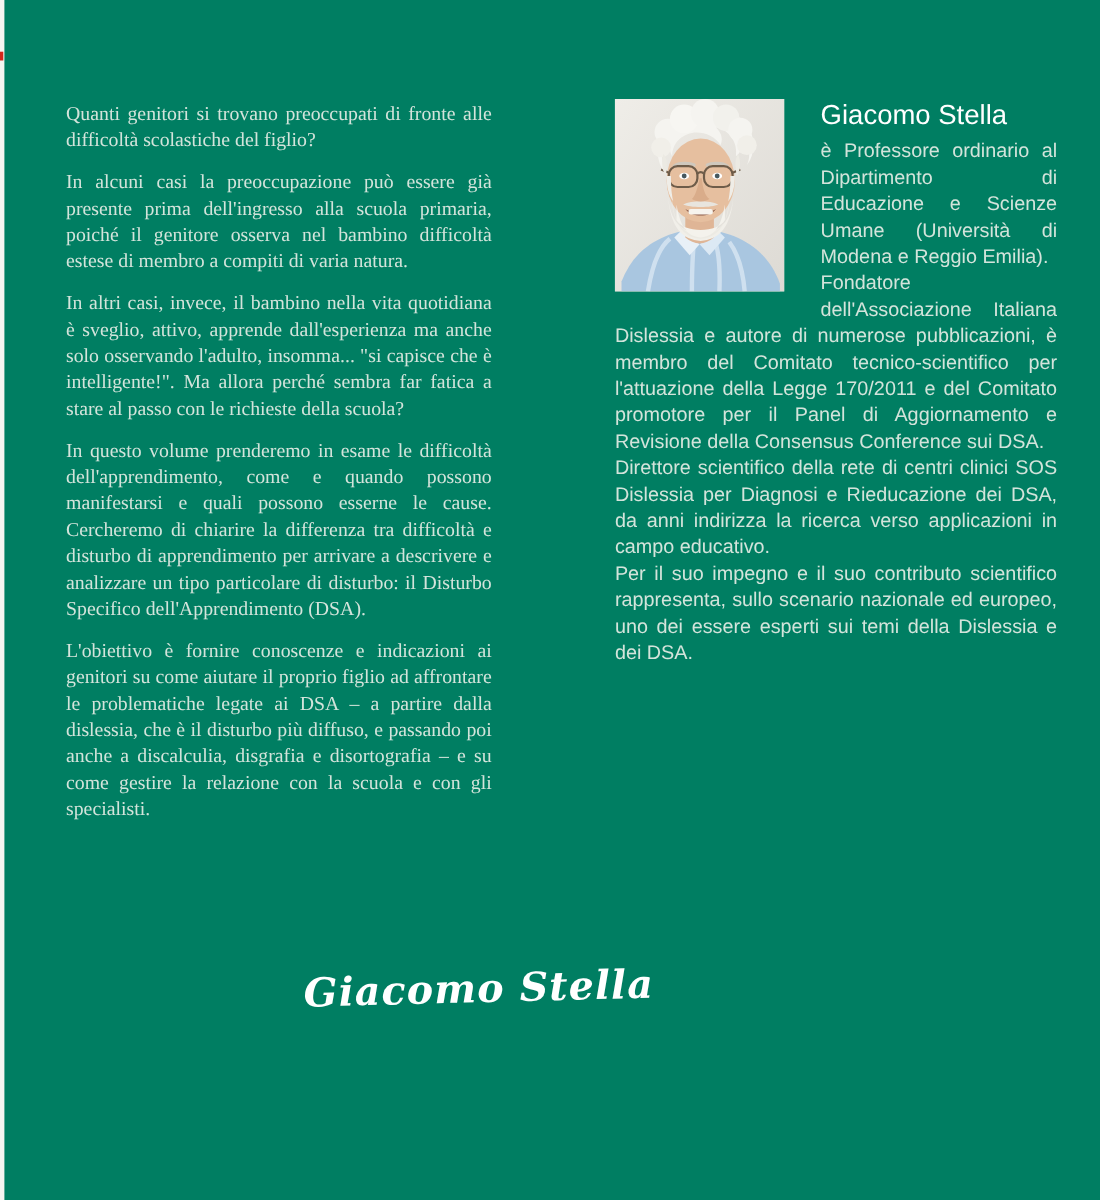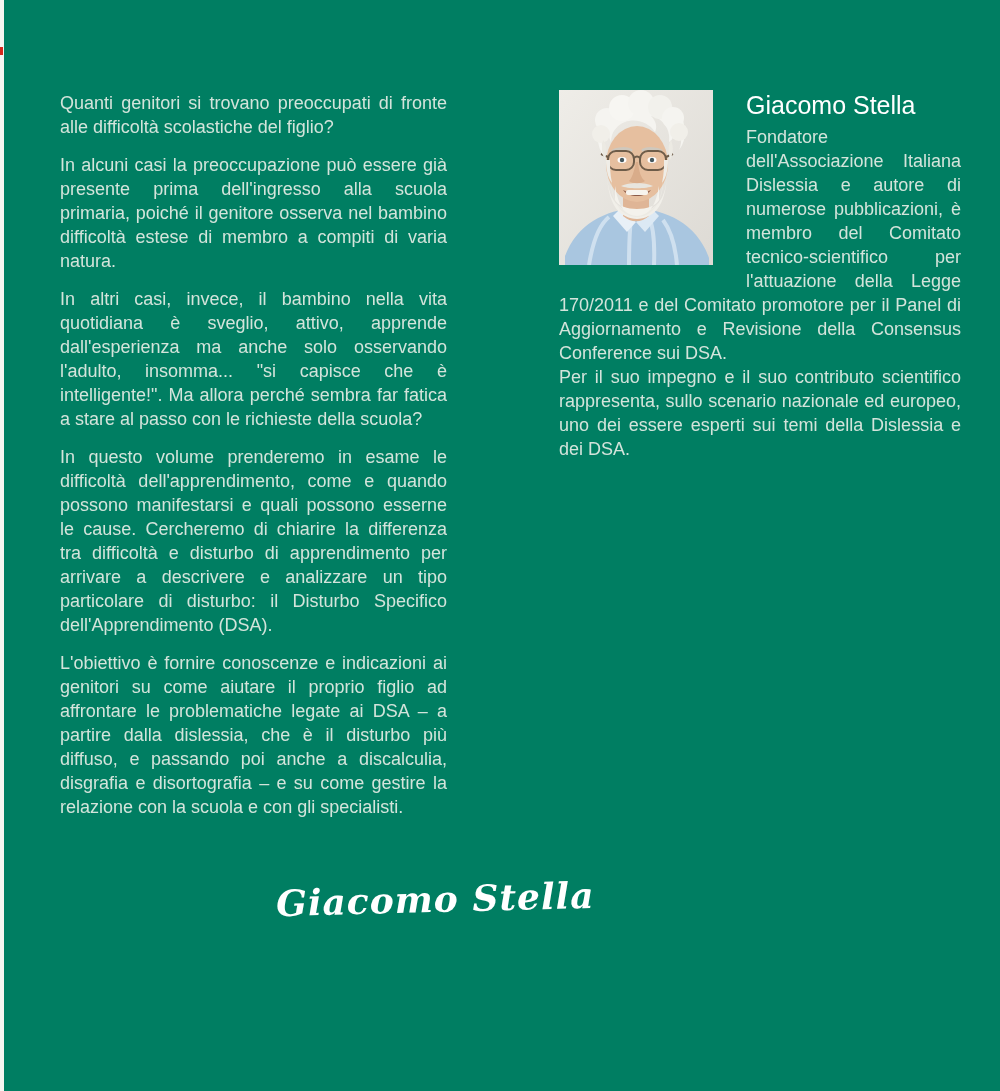--- a/index.html
+++ b/index.html
@@ -25,21 +25,21 @@
   .print-mark{
     position:absolute;left:0;top:47px;width:3px;height:8px;
     background:var(--mark);
   }
   .left-col{
     position:absolute;left:60px;top:91px;width:387px;
     color:var(--txt);
     font-size:18px;line-height:24px;
     text-align:justify;
   }
-  .left-col p{margin:0 0 14px 0;}
+  .left-col p{margin:0 0 14px 0;font-family:Liberation Serif, serif;}
   .signature{
     position:absolute;left:276px;top:874px;
     color:var(--white);
     font-family:"DejaVu Serif", serif;
     font-style:italic;font-weight:bold;
     font-size:36px;line-height:50px;
     letter-spacing:1px;
     transform:rotate(-1.5deg);
     white-space:nowrap;
   }
@@ -144,18 +144,20 @@
         <path d="M112,50 C115,58 114,64 111,70 C109,62 109,54 112,50 Z" fill="#eceae3"></path>
 
         <path d="M47,70 C47,80 49,88 53,93 C51,84 51,76 51,70 Z" fill="#efede7"></path>
         <path d="M109,70 C109,80 107,88 103,93 C105,84 105,76 105,70 Z" fill="#efede7"></path>
       </svg>
     </div>
 
     <h2 class="author-name">Giacomo Stella</h2>
 
     <div class="bio">
+        <p>è Professore ordinario al Dipartimento di Educazione e Scienze Umane (Università di Modena e Reggio Emilia).</p>
         <p>Fondatore dell'Associazione Italiana Dislessia e autore di numerose pubblicazioni, è membro del Comitato tecnico-scientifico per l'attuazione della Legge 170/2011 e del Comitato promotore per il Panel di Aggiornamento e Revisione della Consensus Conference sui DSA.</p>
+        <p>Direttore scientifico della rete di centri clinici SOS Dislessia per Diagnosi e Rieducazione dei DSA, da anni indirizza la ricerca verso applicazioni in campo educativo.</p>
         <p>Per il suo impegno e il suo contributo scientifico rappresenta, sullo scenario nazionale ed europeo, uno dei essere esperti sui temi della Dislessia e dei DSA.</p>
       </div>
 
   </div>
 </div>
 
 </body></html>

